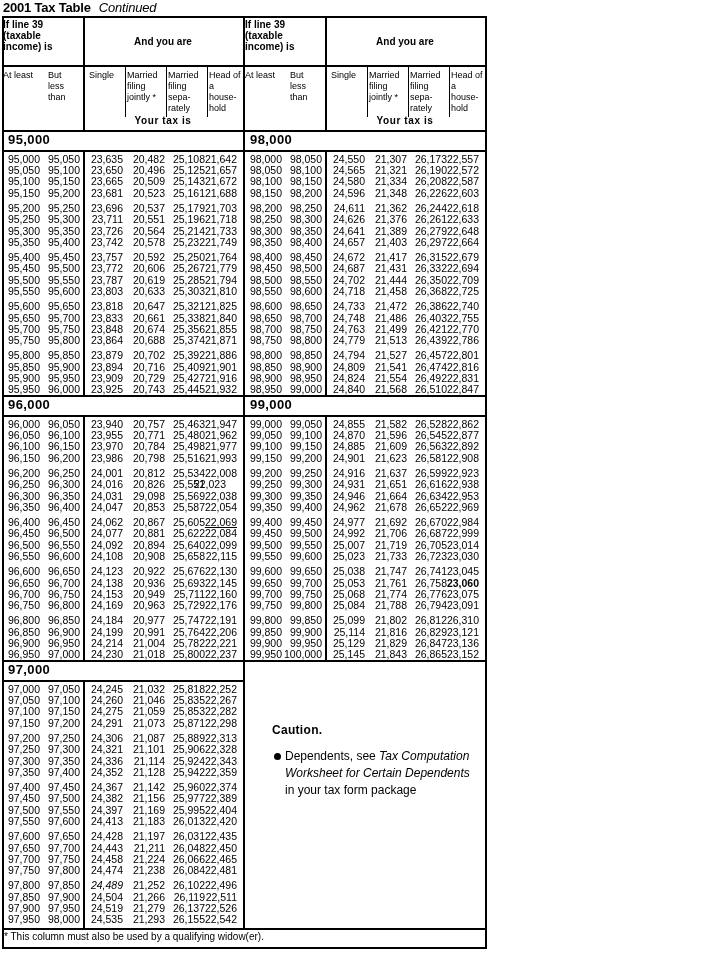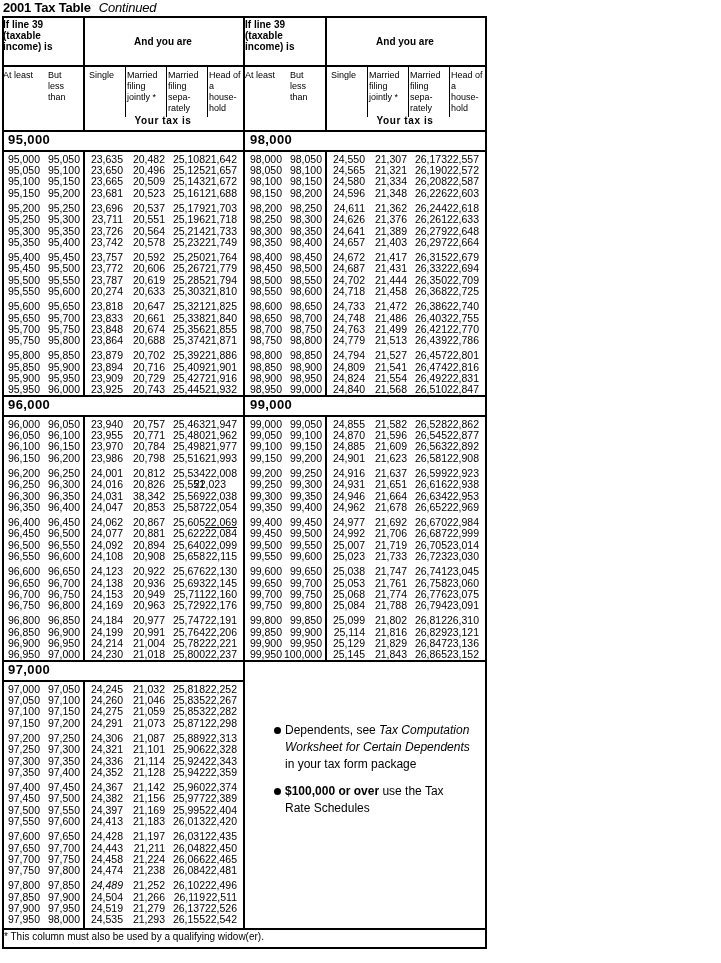--- a/index.html
+++ b/index.html
@@ -159,21 +159,21 @@
         <span style="right: 202px;">95,500</span>
         <span style="right: 162px;">95,550</span>
         <span style="right: 119px;">23,787</span>
         <span style="right: 77px;">20,619</span>
         <span style="right: 37px;">25,285</span>
         <span style="right: 5px;">21,794</span>
       </div>
       <div class="row" style="position: absolute; left: 0px; width: 242px; top: 131.8px;">
         <span style="right: 202px;">95,550</span>
         <span style="right: 162px;">95,600</span>
-        <span style="right: 119px;">20,274</span>
+        <span style="right: 119px;">23,803</span>
         <span style="right: 77px;">20,633</span>
         <span style="right: 37px;">25,303</span>
         <span style="right: 5px;">21,810</span>
       </div>
       <div class="row" style="position: absolute; left: 0px; width: 242px; top: 147.3px;">
         <span style="right: 202px;">95,600</span>
         <span style="right: 162px;">95,650</span>
         <span style="right: 119px;">23,818</span>
         <span style="right: 77px;">20,647</span>
         <span style="right: 37px;">25,321</span>
@@ -446,21 +446,21 @@
         <span style="right: 162px;">96,300</span>
         <span style="right: 119px;">24,016</span>
         <span style="right: 77px;">20,826</span>
         <span style="right: 37px;">25,551</span>
         <span style="right: 16px;">22,023</span>
       </div>
       <div class="row" style="position: absolute; left: 0px; width: 242px; top: 71.5px;">
         <span style="right: 202px;">96,300</span>
         <span style="right: 162px;">96,350</span>
         <span style="right: 119px;">24,031</span>
-        <span style="right: 77px;">38,342</span>
+        <span style="right: 77px;">29,098</span>
         <span style="right: 37px;">25,569</span>
         <span style="right: 5px;">22,038</span>
       </div>
       <div class="row" style="position: absolute; left: 0px; width: 242px; top: 82.7px;">
         <span style="right: 202px;">96,350</span>
         <span style="right: 162px;">96,400</span>
         <span style="right: 119px;">24,047</span>
         <span style="right: 77px;">20,853</span>
         <span style="right: 37px;">25,587</span>
         <span style="right: 5px;">22,054</span>
@@ -667,21 +667,21 @@
         <span style="right: 77px;">21,747</span>
         <span style="right: 37px;">26,741</span>
         <span style="right: 5px;">23,045</span>
       </div>
       <div class="row" style="position: absolute; left: 0px; width: 242px; top: 158.5px;">
         <span style="right: 202px;">99,650</span>
         <span style="right: 162px;">99,700</span>
         <span style="right: 119px;">25,053</span>
         <span style="right: 77px;">21,761</span>
         <span style="right: 37px;">26,758</span>
-        <span style="right: 5px;">23,060</span>
+        <span style="right: 5px; font-weight: bold;">23,060</span>
       </div>
       <div class="row" style="position: absolute; left: 0px; width: 242px; top: 169.7px;">
         <span style="right: 202px;">99,700</span>
         <span style="right: 162px;">99,750</span>
         <span style="right: 119px;">25,068</span>
         <span style="right: 77px;">21,774</span>
         <span style="right: 37px;">26,776</span>
         <span style="right: 5px;">23,075</span>
       </div>
       <div class="row" style="position: absolute; left: 0px; width: 242px; top: 180.9px;">
@@ -884,23 +884,20 @@
         <span style="right: 162px;">98,000</span>
         <span style="right: 119px;">24,535</span>
         <span style="right: 77px;">21,293</span>
         <span style="right: 37px;">26,155</span>
         <span style="right: 5px;">22,542</span>
       </div>
     </div>
   </div>
 
 <div class="caution">
+  <div class="head">Caution.</div>
   <div class="bul">
     <span class="dot"></span>
     <span>Dependents, see </span><i>Tax Computation Worksheet for Certain Dependents</i><span> in your tax form package</span>
-  </div>
-  <div class="bul">
-    <span class="dot"></span>
-    <b>$100,000 or over</b><span> use the Tax Rate Schedules</span>
   </div>
 </div>
 
 <div class="footnote">* This column must also be used by a qualifying widow(er).</div>
 
 </body></html>

